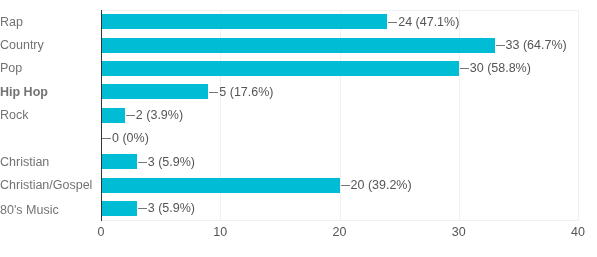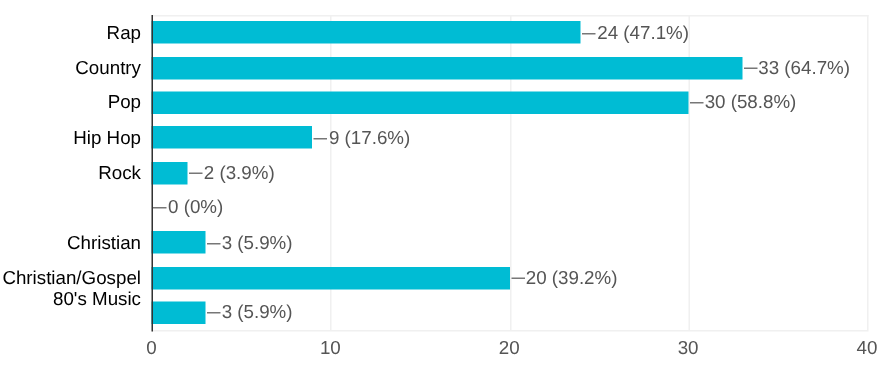--- a/index.html
+++ b/index.html
@@ -77,23 +77,22 @@
     color: #555555;
     font-family: "Liberation Sans", sans-serif;
     line-height: 1;
   }
 
   
   .ylabel {
     position: absolute;
     right: 0;
     width: 94px;
-    text-align: right;
     font-size: 12.5px;
-    color: #000000;
+    color: #737373;
     white-space: nowrap;
     line-height: 1;
   }
   .ylabels {
     position: absolute;
     left: 0;
     top: 10px;
     width: 94px;
     height: 210px;
   }
@@ -111,46 +110,46 @@
 </style>
 </head>
 <body>
 
 <div id="chart-root">
 
   <div class="ylabels" id="ylabels">
       <div class="ylabel" style="top: 5.66667px;">Rap</div>
       <div class="ylabel" style="top: 29px;">Country</div>
       <div class="ylabel" style="top: 52.3333px;">Pop</div>
-      <div class="ylabel" style="top: 75.6667px;">Hip Hop</div>
+      <div class="ylabel" style="top: 75.6667px; font-weight: bold;">Hip Hop</div>
       <div class="ylabel" style="top: 99px; padding-left: 24px;">Rock</div>
       <div class="ylabel" style="top: 145.667px;">Christian</div>
       <div class="ylabel" style="top: 169px;">Christian/Gospel</div>
-      <div class="ylabel" style="top: 183px; margin-left: 10px;">80's Music</div>
+      <div class="ylabel" style="top: 194px; margin-left: 10px;">80's Music</div>
     </div>
 
   <div class="plot-top-border"></div>
   <div class="plot-area" id="plot-area">
       <div class="gridline" style="left: 0px; background: rgb(240, 240, 240);"></div>
       <div class="gridline" style="left: 119.25px; background: rgb(240, 240, 240);"></div>
       <div class="gridline" style="left: 238.5px; background: rgb(240, 240, 240);"></div>
       <div class="gridline" style="left: 357.75px; background: rgb(240, 240, 240);"></div>
       <div class="gridline" style="left: 477px; background: rgb(240, 240, 240);"></div>
       <div class="bar" title="Rap: 24 (47.1%)" style="width: 286.2px; height: 15px; top: 4.16667px; background: rgb(0, 188, 212);"></div>
       <div class="bar-connector" style="left: 287.2px; top: 12px;"></div>
       <div class="bar-label" style="left: 297.2px; top: 5.66667px;">24 (47.1%)</div>
       <div class="bar" title="Country: 33 (64.7%)" style="width: 393.525px; height: 15px; top: 27.5px; background: rgb(0, 188, 212);"></div>
       <div class="bar-connector" style="left: 394.525px; top: 35px;"></div>
       <div class="bar-label" style="left: 404.525px; top: 29px;">33 (64.7%)</div>
       <div class="bar" title="Pop: 30 (58.8%)" style="width: 357.75px; height: 15px; top: 50.8333px; background: rgb(0, 188, 212);"></div>
       <div class="bar-connector" style="left: 358.75px; top: 58px;"></div>
       <div class="bar-label" style="left: 368.75px; top: 52.3333px;">30 (58.8%)</div>
       <div class="bar" title="Hip Hop: 9 (17.6%)" style="width: 107.325px; height: 15px; top: 74.1667px; background: rgb(0, 188, 212);"></div>
       <div class="bar-connector" style="left: 108.325px; top: 82px;"></div>
-      <div class="bar-label" style="left: 118.325px; top: 75.6667px;">9 (17.6%)</div>
+      <div class="bar-label" style="left: 118.325px; top: 75.6667px;">5 (17.6%)</div>
       <div class="bar" title="Rock: 2 (3.9%)" style="width: 23.85px; height: 15px; top: 97.5px; background: rgb(0, 188, 212);"></div>
       <div class="bar-connector" style="left: 24.85px; top: 105px;"></div>
       <div class="bar-label" style="left: 34.85px; top: 99px;">2 (3.9%)</div>
       <div class="bar-connector" style="left: 1px; top: 128px;"></div>
       <div class="bar-label" style="left: 11px; top: 122.333px;">0 (0%)</div>
       <div class="bar" title="Classical: 3 (5.9%)" style="width: 35.775px; height: 15px; top: 144.167px; background: rgb(0, 188, 212);"></div>
       <div class="bar-connector" style="left: 36.775px; top: 152px;"></div>
       <div class="bar-label" style="left: 46.775px; top: 145.667px;">3 (5.9%)</div>
       <div class="bar" title="Christian/Gospel: 20 (39.2%)" style="width: 238.5px; height: 15px; top: 167.5px; background: rgb(0, 188, 212);"></div>
       <div class="bar-connector" style="left: 239.5px; top: 175px;"></div>

